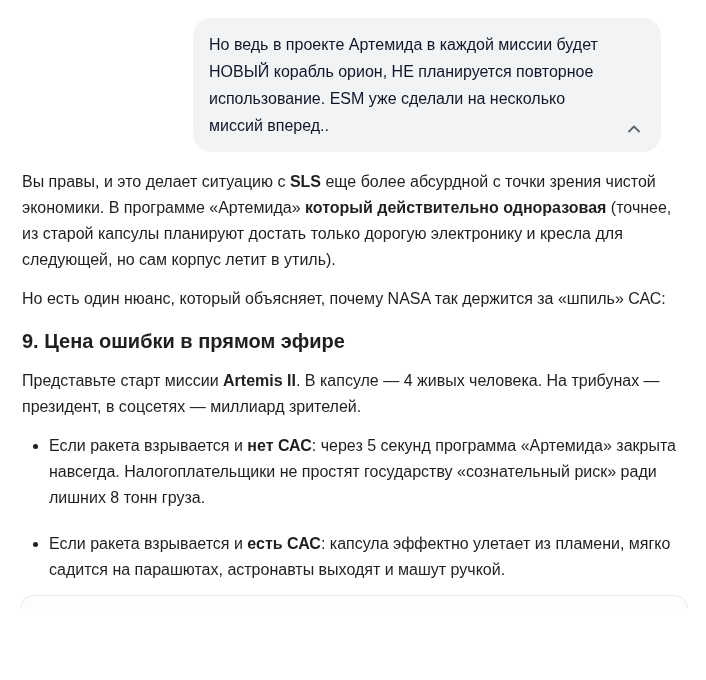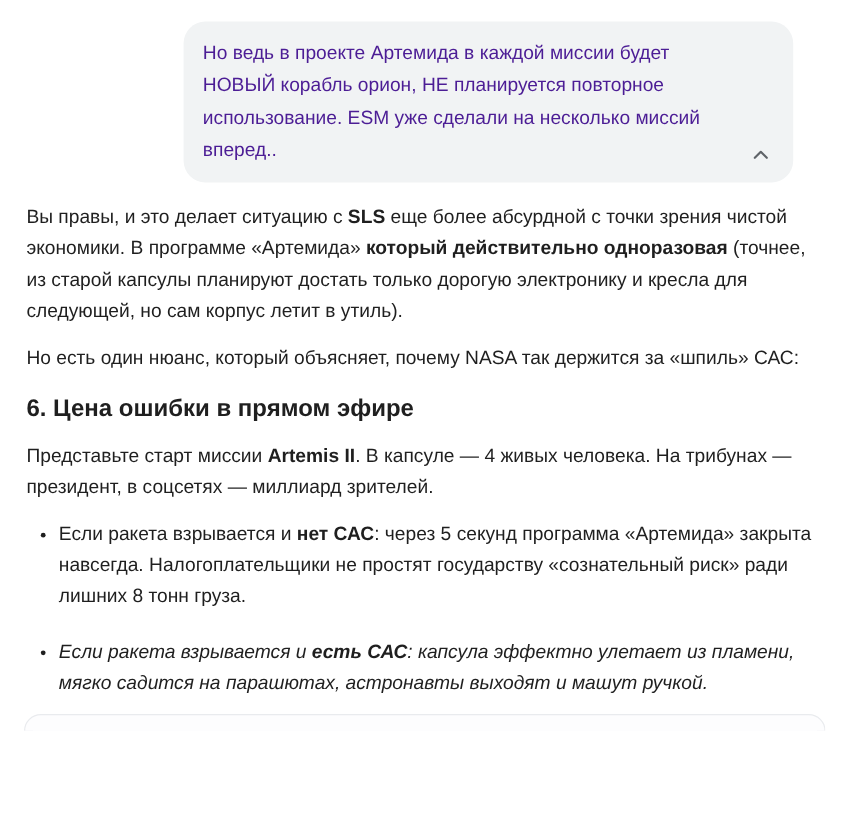--- a/index.html
+++ b/index.html
@@ -23,25 +23,25 @@
   .user-row {
     display: flex;
     justify-content: flex-end;
     margin-right: 29px;
     margin-bottom: 17px;
   }
   .user-bubble {
     position: relative;
     background: #f1f3f4;
     border-radius: 18px;
-    width: 508px;
+    width: 468px;
     padding: 13px 44px 13px 16px;
     font-size: 16px;
     line-height: 27px;
-    color: #4c1d95;
+    color: #0f172a;
   }
   .user-bubble p { margin: 0; }
   .collapse-btn {
     position: absolute;
     right: 16px;
     bottom: 12px;
     width: 22px;
     height: 22px;
     border: none;
     background: transparent;
@@ -67,21 +67,21 @@
     margin: 16px 0 14px 0;
     color: #1f1f1f;
   }
   .response ul {
     margin: 0 0 0 0;
     padding-left: 27px;
   }
   .response li {
     margin-bottom: 20px;
   }
-  .response li:last-child { margin-bottom: 0; font-style: italic; }
+  .response li:last-child { margin-bottom: 0; }
   strong { font-weight: 700; text-align: center; }
   
   .cutoff-card {
     height: 14px;
     margin: 12px 2px 0 -2px;
     border: 1.5px solid #e9ebee;
     border-bottom: none;
     border-radius: 14px 14px 0 0;
     background: #fdfdfe;
   }
@@ -100,21 +100,21 @@
             <path d="M4 11.5 L9 6.5 L14 11.5" stroke="#5f6368" stroke-width="1.8" stroke-linecap="round" stroke-linejoin="round"></path>
           </svg>
         </span>
       </button>
     </div>
   </div>
 
   <div class="response">
       <p><span>Вы правы, и это делает ситуацию с </span><strong>SLS</strong><span> еще более абсурдной с точки зрения чистой экономики. В программе «Артемида» </span><strong>который действительно одноразовая</strong><span> (точнее, из старой капсулы планируют достать только дорогую электронику и кресла для следующей, но сам корпус летит в утиль).</span></p>
       <p><span>Но есть один нюанс, который объясняет, почему NASA так держится за «шпиль» САС:</span></p>
-      <h2><span>6. Цена ошибки в прямом эфире</span></h2>
+      <h2><span>9. Цена ошибки в прямом эфире</span></h2>
       <p><span>Представьте старт миссии </span><strong>Artemis II</strong><span>. В капсуле — 4 живых человека. На трибунах — президент, в соцсетях — миллиард зрителей.</span></p>
       <ul>
         <li><span>Если ракета взрывается и </span><strong>нет САС</strong><span>: через 5 секунд программа «Артемида» закрыта навсегда. Налогоплательщики не простят государству «сознательный риск» ради лишних 8 тонн груза.</span></li>
         <li><span>Если ракета взрывается и </span><strong>есть САС</strong><span>: капсула эффектно улетает из пламени, мягко садится на парашютах, астронавты выходят и машут ручкой.</span></li>
       </ul>
     </div>
 
   <div class="cutoff-card"></div>
 
 </div>

